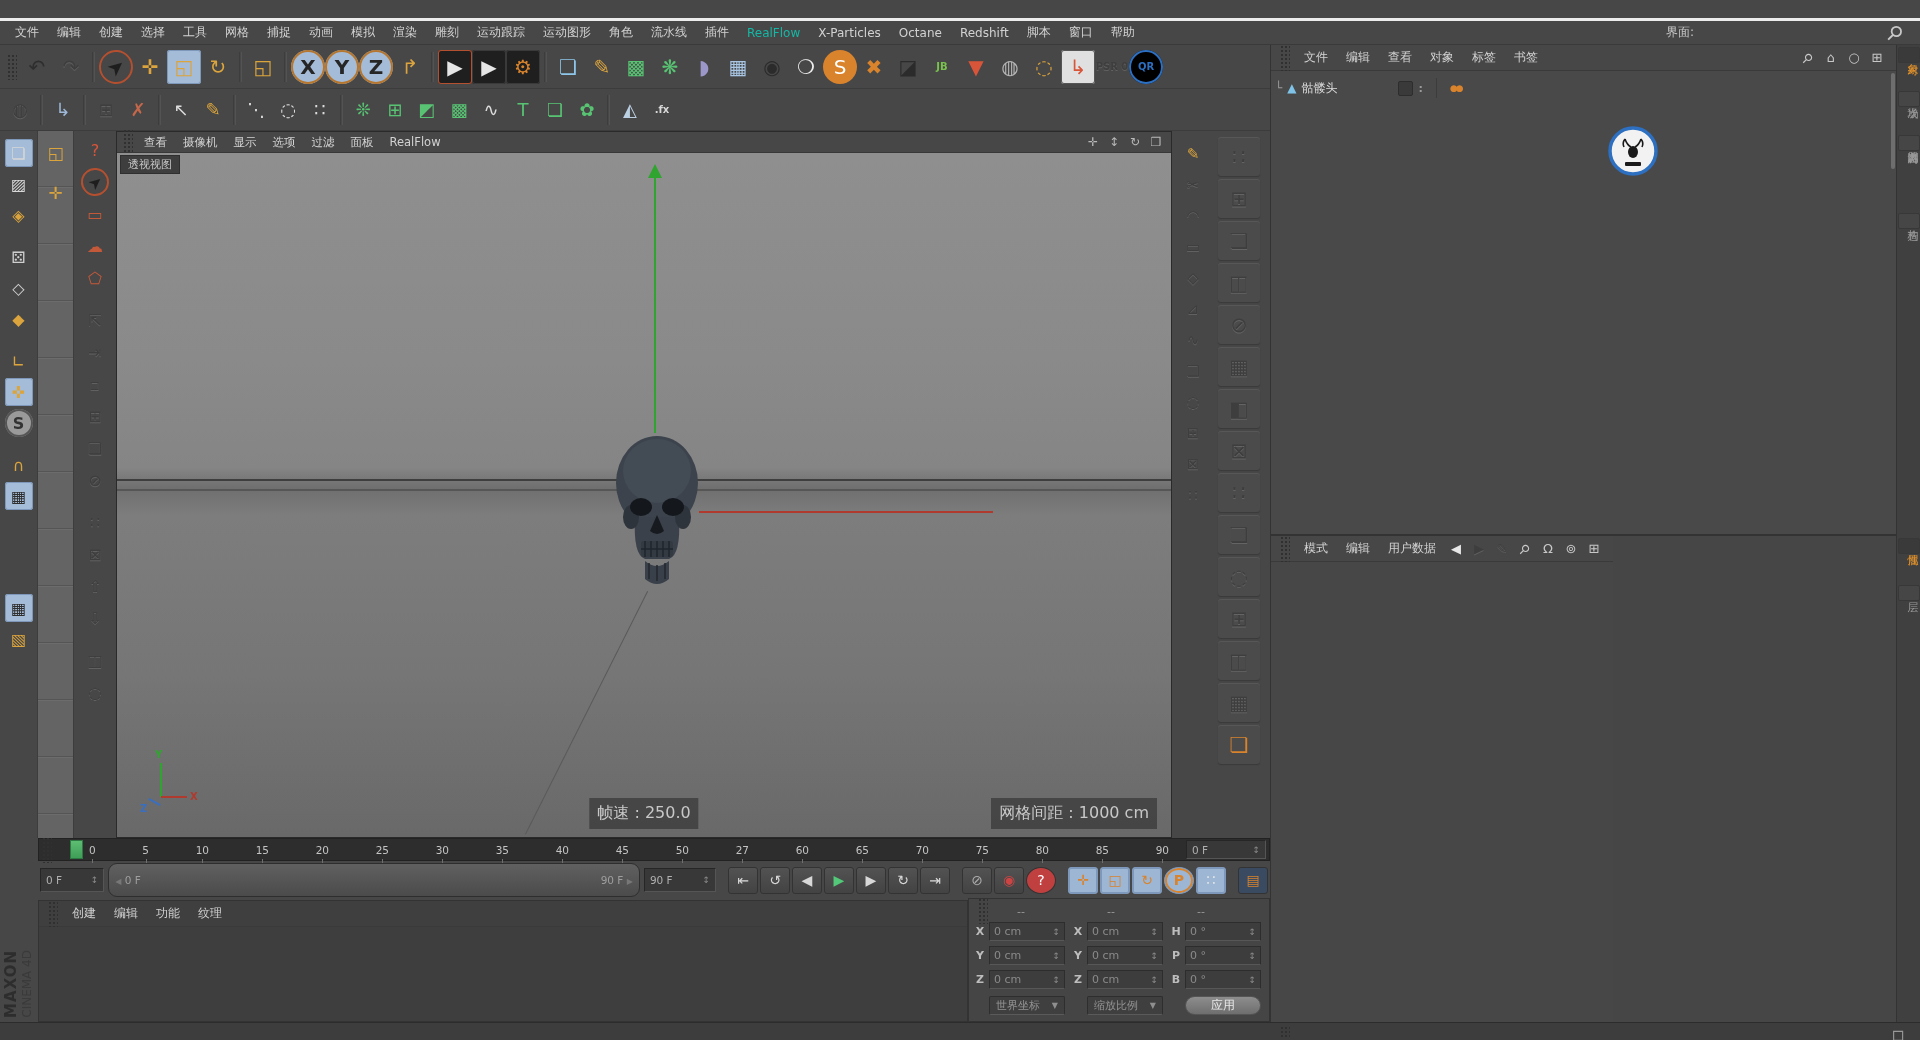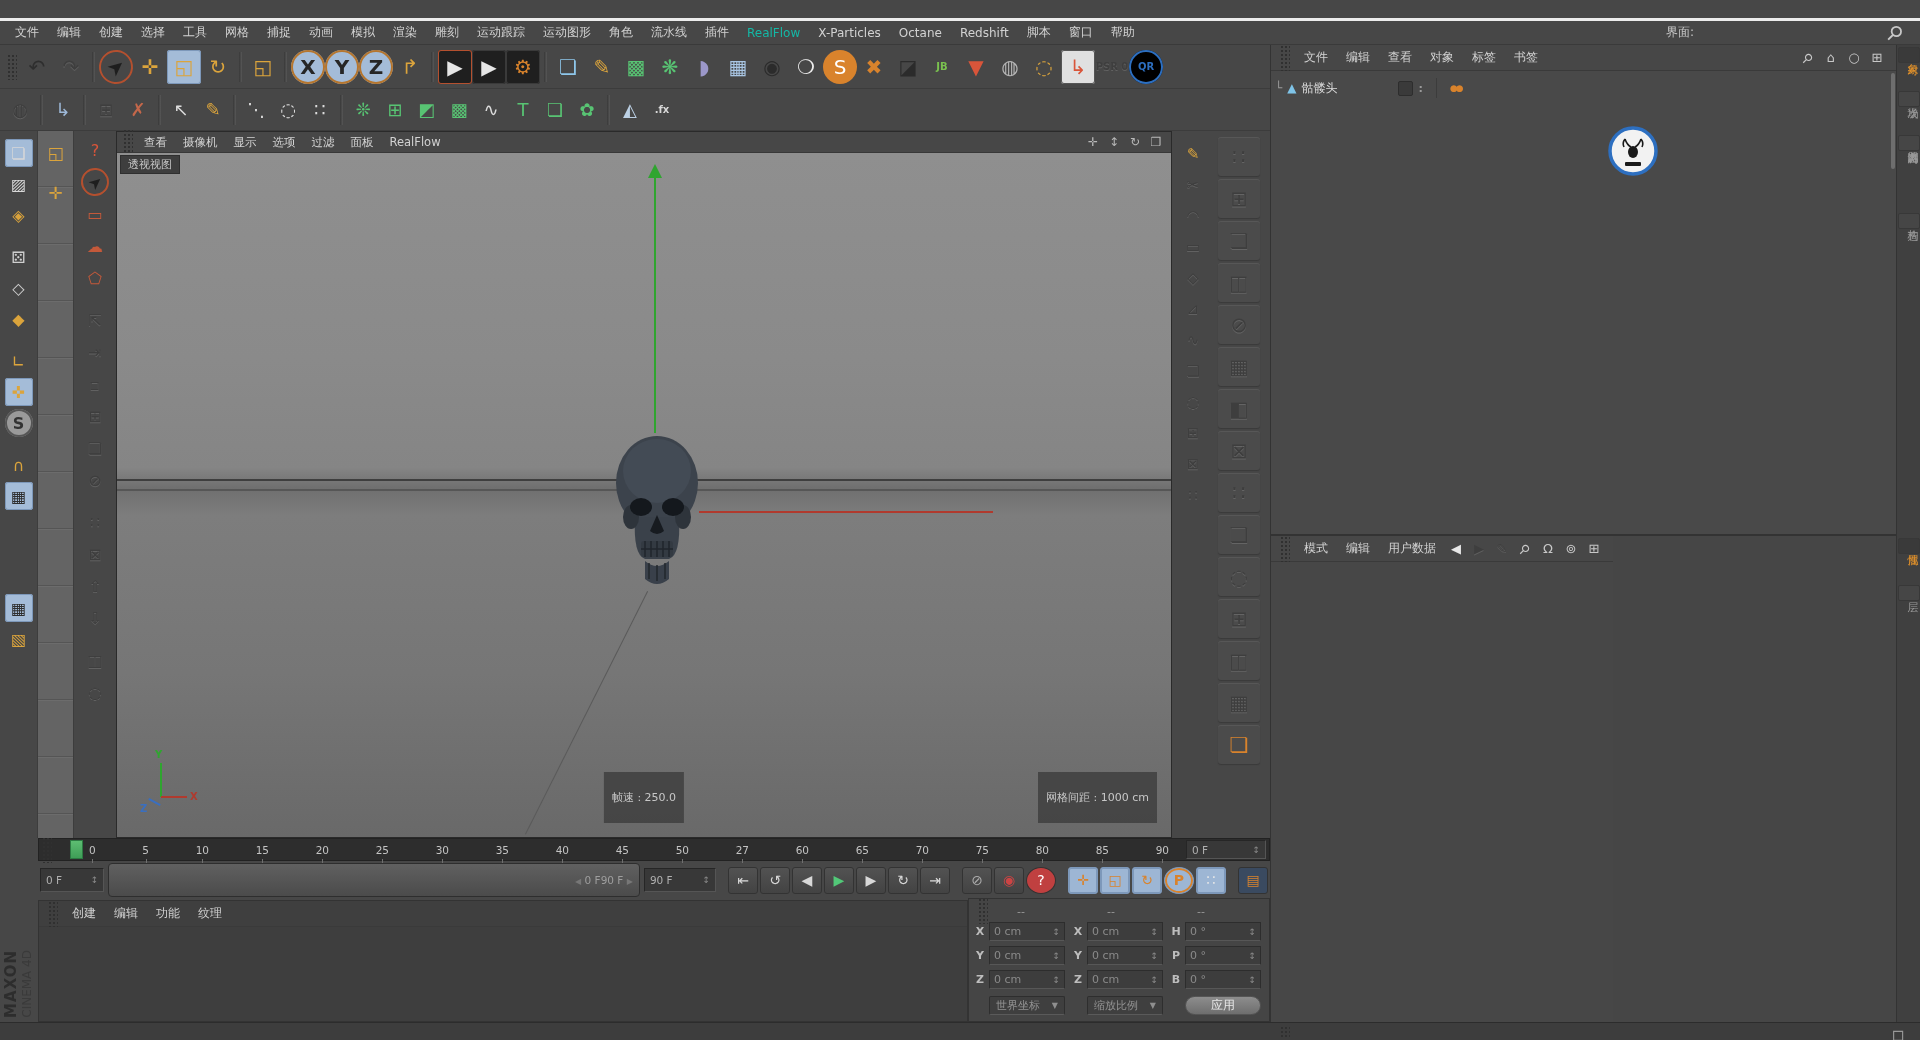--- a/index.html
+++ b/index.html
@@ -86,22 +86,22 @@
                 transform:rotate(-63.3deg); transform-origin:0 0; }
   .skull { position:absolute; left:488px; top:276px; }
   .gizmo { position:absolute; left:26px; top:598px; width:80px; height:72px; }
   .gy { position:absolute; left:17px; top:12px; width:2px; height:34px; background:#2fa52f; }
   .glabel { position:absolute; font-size:10px; font-weight:bold; }
   .glabel.y { left:12px; top:-2px; color:#2fa52f; }
   .gx { position:absolute; left:18px; top:45px; width:26px; height:2px; background:#b03a2e; }
   .glabel.x { left:47px; top:40px; color:#b03a2e; }
   .gz { position:absolute; left:5px; top:50px; width:13px; height:2px; background:#3a6fc0; transform:rotate(28deg); }
   .glabel.z { left:-3px; top:52px; color:#3a6fc0; }
-  .vp-status { position:absolute; bottom:14px; background:rgba(58,58,58,.75); color:#c8c8c8;
-               font-size:11px; padding:18px 8px; white-space:nowrap; }
+  .vp-status { position:absolute; bottom:8px; background:rgba(58,58,58,.75); color:#c8c8c8;
+               font-size:16px; padding:5px 8px; white-space:nowrap; }
   .vp-status.left { left:50%; transform:translateX(-50%); }
   .vp-status.right { right:14px; }
 
   
   .stripA { position:absolute; left:1176px; top:131px; width:34px; height:707px;
             display:flex; flex-direction:column; align-items:center; padding-top:10px; gap:5px; }
   .stripA .ic { width:26px; height:26px; font-size:15px; }
   .stripB { position:absolute; left:1214px; top:131px; width:50px; height:707px;
             display:flex; flex-direction:column; align-items:center; padding-top:6px; gap:3px; }
   .stripB .ic { width:42px; height:39px; font-size:21px; background:#4b4b4b;
@@ -157,22 +157,22 @@
             color:#b0b0b0; font-size:10.5px; }
   .tl-spin { width:80px; height:19px; margin:0 3px; flex:none; }
   .spin { color:#8a8a8a; font-size:9px; }
 
   
   .transport { position:absolute; left:38px; top:862px; width:1232px; height:36px; display:flex;
                align-items:center; gap:4px; padding:0 2px; }
   .stp1 { width:66px; height:24px; }
   .stp2 { width:74px; height:24px; }
   .range { width:548px; height:24px; background:linear-gradient(180deg,#606060,#4b4b4b);
-           border:1px solid #2e2e2e; border-radius:4px; display:flex; align-items:center;
-           justify-content:flex-end; padding:16px 6px; color:#9e9e9e; font-size:10.5px; }
+           border:1px solid #2e2e2e; border-radius:9px; display:flex; align-items:center;
+           justify-content:space-between; padding:16px 6px; color:#9e9e9e; font-size:10.5px; }
   .range .grip { color:#777; font-size:8px; }
   .tgroup { display:flex; gap:2px; margin-left:8px; }
   .transport .ic { width:30px; height:27px; font-size:14px; background:linear-gradient(180deg,#525252,#434343);
                    border:1px solid #333; border-radius:3px; color:#d8d8d8; }
   .transport .ic.act { background:#9db6d4; border-color:#7d98ba; }
 
   
   .matmgr { position:absolute; left:38px; top:900px; width:930px; height:122px; background:#3f3f3f;
             border:1px solid #333; display:flex; flex-direction:column; }
   .mm-content { flex:1; background:#3e3e3e; }

